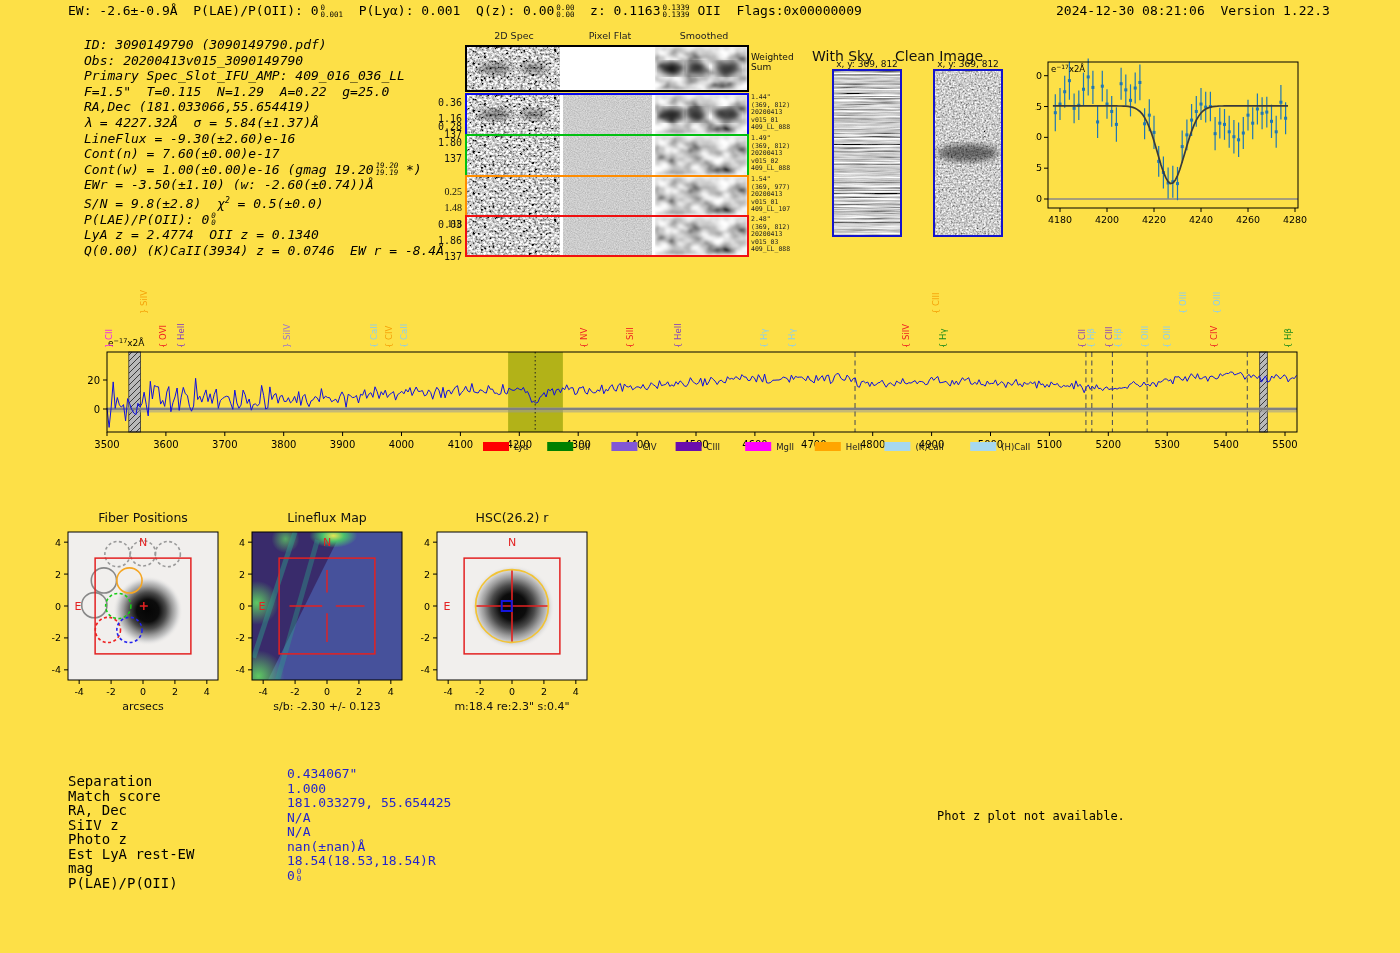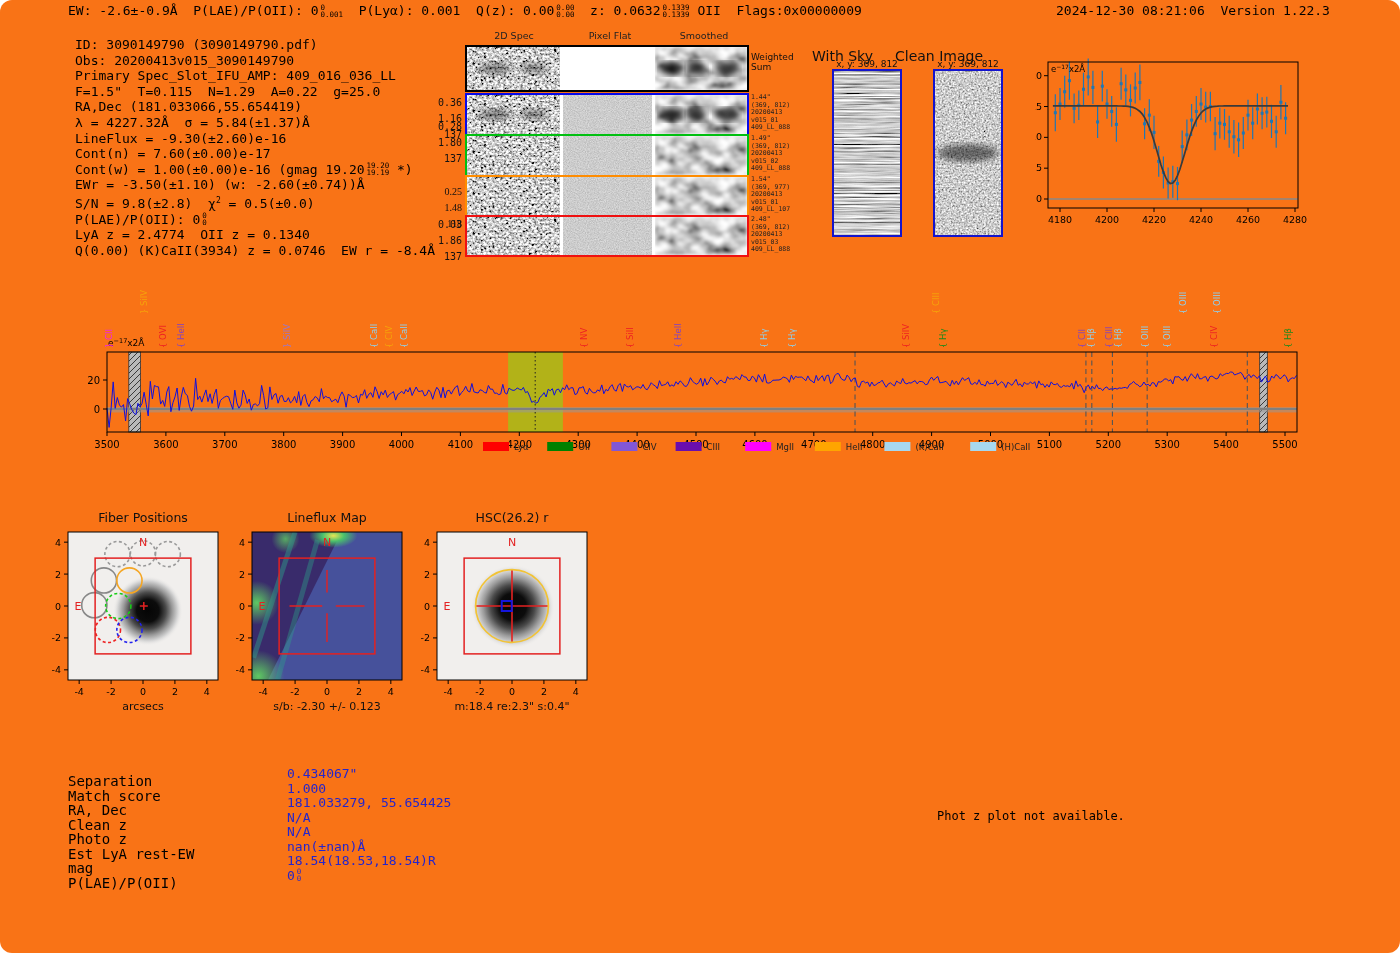--- a/index.html
+++ b/index.html
@@ -1,23 +1,23 @@
 <!DOCTYPE html>
 <html><head>
 <meta charset="utf-8">
 <style>
   html,body{margin:0;padding:0;background:#fff;}
-  #page{position:relative;width:1400px;height:953px;background:#f97316;overflow:hidden;
-        font-family:"DejaVu Sans Mono",monospace;color:#000;border-radius:12px;}
+  #page{position:relative;width:1400px;height:953px;background:#fde047;overflow:hidden;
+        font-family:"DejaVu Sans Mono",monospace;color:#000;}
   .mono{font-family:"DejaVu Sans Mono",monospace;}
   .sans{font-family:"DejaVu Sans","Liberation Sans",sans-serif;}
   .abs{position:absolute;}
   #header-left{left:68px;top:3px;font-size:13px;white-space:pre;}
   #header-right{left:1056px;top:3px;font-size:13px;white-space:pre;}
-  #info-block{left:75px;top:37px;font-size:13px;line-height:15.6px;white-space:pre;}
+  #info-block{left:84px;top:37px;font-size:13px;line-height:15.6px;white-space:pre;font-style:italic;}
   .stack{display:inline-flex;flex-direction:column;vertical-align:middle;
          font-size:7.5px;line-height:7px;margin-left:2px;transform:translateY(-1px);}
   sup.s2{font-size:8px;}
   .coltitle{top:30px;font-size:9.5px;text-align:center;color:#222;}
   .strip{position:absolute;left:465px;width:280px;background:#fff;}
   .cellsvg{position:absolute;top:0;height:100%;}
   .leftlbl{position:absolute;left:433px;width:29px;text-align:right;font-size:10px;line-height:16px;color:#111;}
   .rightlbl{position:absolute;left:751px;width:60px;font-size:6.5px;line-height:7.6px;color:#222;}
   #weighted-lbl{left:751px;top:52px;font-size:9px;line-height:10px;color:#111;}
   .skytitle{font-size:14px;text-align:left;color:#111;width:110px;}
@@ -108,21 +108,21 @@
     </radialGradient>
     <radialGradient id="gGreen">
       <stop offset="0%" stop-color="#5ec962"></stop>
         <stop offset="100%" stop-color="#5ec962" stop-opacity="0"></stop>
     </radialGradient>
   </defs>
 </svg>
 
 <div id="page">
 
-  <div id="header-left" class="abs mono"><span>EW: -2.6±-0.9Å  P(LAE)/P(OII): 0</span><span class="stack"><span>0</span><span>0.001</span></span><span>  P(Lyα): 0.001  Q(z): 0.00</span><span class="stack"><span>0.00</span><span>0.00</span></span><span>  z: 0.0632</span><span class="stack"><span>0.1339</span><span>0.1339</span></span><span> OII  Flags:0x00000009</span></div>
+  <div id="header-left" class="abs mono"><span>EW: -2.6±-0.9Å  P(LAE)/P(OII): 0</span><span class="stack"><span>0</span><span>0.001</span></span><span>  P(Lyα): 0.001  Q(z): 0.00</span><span class="stack"><span>0.00</span><span>0.00</span></span><span>  z: 0.1163</span><span class="stack"><span>0.1339</span><span>0.1339</span></span><span> OII  Flags:0x00000009</span></div>
   <div id="header-right" class="abs mono"><span>2024-12-30 08:21:06</span><span>  </span><span>Version 1.22.3</span></div>
 
   <div id="info-block" class="abs mono"><div><span>ID: 3090149790 (3090149790.pdf)</span></div><div><span>Obs: 20200413v015_3090149790</span></div><div><span>Primary Spec_Slot_IFU_AMP: 409_016_036_LL</span></div><div><span>F=1.5"  T=0.115  N=1.29  A=0.22  g=25.0</span></div><div><span>RA,Dec (181.033066,55.654419)</span></div><div><span>λ = 4227.32Å  σ = 5.84(±1.37)Å</span></div><div><span>LineFlux = -9.30(±2.60)e-16</span></div><div><span>Cont(n) = 7.60(±0.00)e-17</span></div><div><span>Cont(w) = 1.00(±0.00)e-16 (gmag 19.20</span><span class="stack"><span>19.20</span><span>19.19</span></span><span> *)</span></div><div><span>EWr = -3.50(±1.10) (w: -2.60(±0.74))Å</span></div><div><span>S/N = 9.8(±2.8)  χ</span><sup class="s2">2</sup><span> = 0.5(±0.0)</span></div><div><span>P(LAE)/P(OII): 0</span><span class="stack"><span>0</span><span>0</span></span></div><div><span>LyA z = 2.4774  OII z = 0.1340</span></div><div><span>Q(0.00) (K)CaII(3934) z = 0.0746  EW r = -8.4Å</span></div></div>
 
   <div class="abs coltitle sans" style="left:466px;width:96px">2D Spec</div>
   <div class="abs coltitle sans" style="left:562px;width:96px">Pixel Flat</div>
   <div class="abs coltitle sans" style="left:656px;width:96px">Smoothed</div>
   <div id="spec2d">
       <div class="strip" style="top: 45px; height: 43px; border: 2px solid rgb(0, 0, 0);">
         <svg class="cellsvg" width="93" height="43" style="left: 0px;">
@@ -586,18 +586,18 @@
         <text x="400" y="67.58" font-size="9.5" fill="#000" text-anchor="end">2</text>
         <line x1="545.84" y1="170" x2="545.84" y2="174" stroke="#000"></line>
         <text x="545.84" y="185" font-size="9.5" fill="#000" text-anchor="middle">4</text>
         <line x1="403" y1="32.16" x2="407" y2="32.16" stroke="#000"></line>
         <text x="400" y="35.66" font-size="9.5" fill="#000" text-anchor="end">4</text>
         <text x="482" y="12" font-size="12.5" fill="#111" text-anchor="middle">HSC(26.2) r</text>
         <text x="482" y="200" font-size="11" fill="#111" text-anchor="middle">m:18.4 re:2.3" s:0.4"</text>
       </g>
     </svg>
 
-  <div id="match-labels" class="abs mono"><div>Separation</div><div>Match score</div><div>RA, Dec</div><div>Clean z</div><div>Photo z</div><div>Est LyA rest-EW</div><div>mag</div><div>P(LAE)/P(OII)</div></div>
+  <div id="match-labels" class="abs mono"><div>Separation</div><div>Match score</div><div>RA, Dec</div><div>SiIV z</div><div>Photo z</div><div>Est LyA rest-EW</div><div>mag</div><div>P(LAE)/P(OII)</div></div>
   <div id="match-values" class="abs mono"><div><span>0.434067"</span></div><div><span>1.000</span></div><div><span>181.033279, 55.654425</span></div><div><span>N/A</span></div><div><span>N/A</span></div><div><span>nan(±nan)Å</span></div><div><span>18.54(18.53,18.54)R</span></div><div><span>0</span><span class="stack"><span>0</span><span>0</span></span></div></div>
 
   <div id="photz-note" class="abs mono">Phot z plot not available.</div>
 
 </div>
 
 </body></html>

